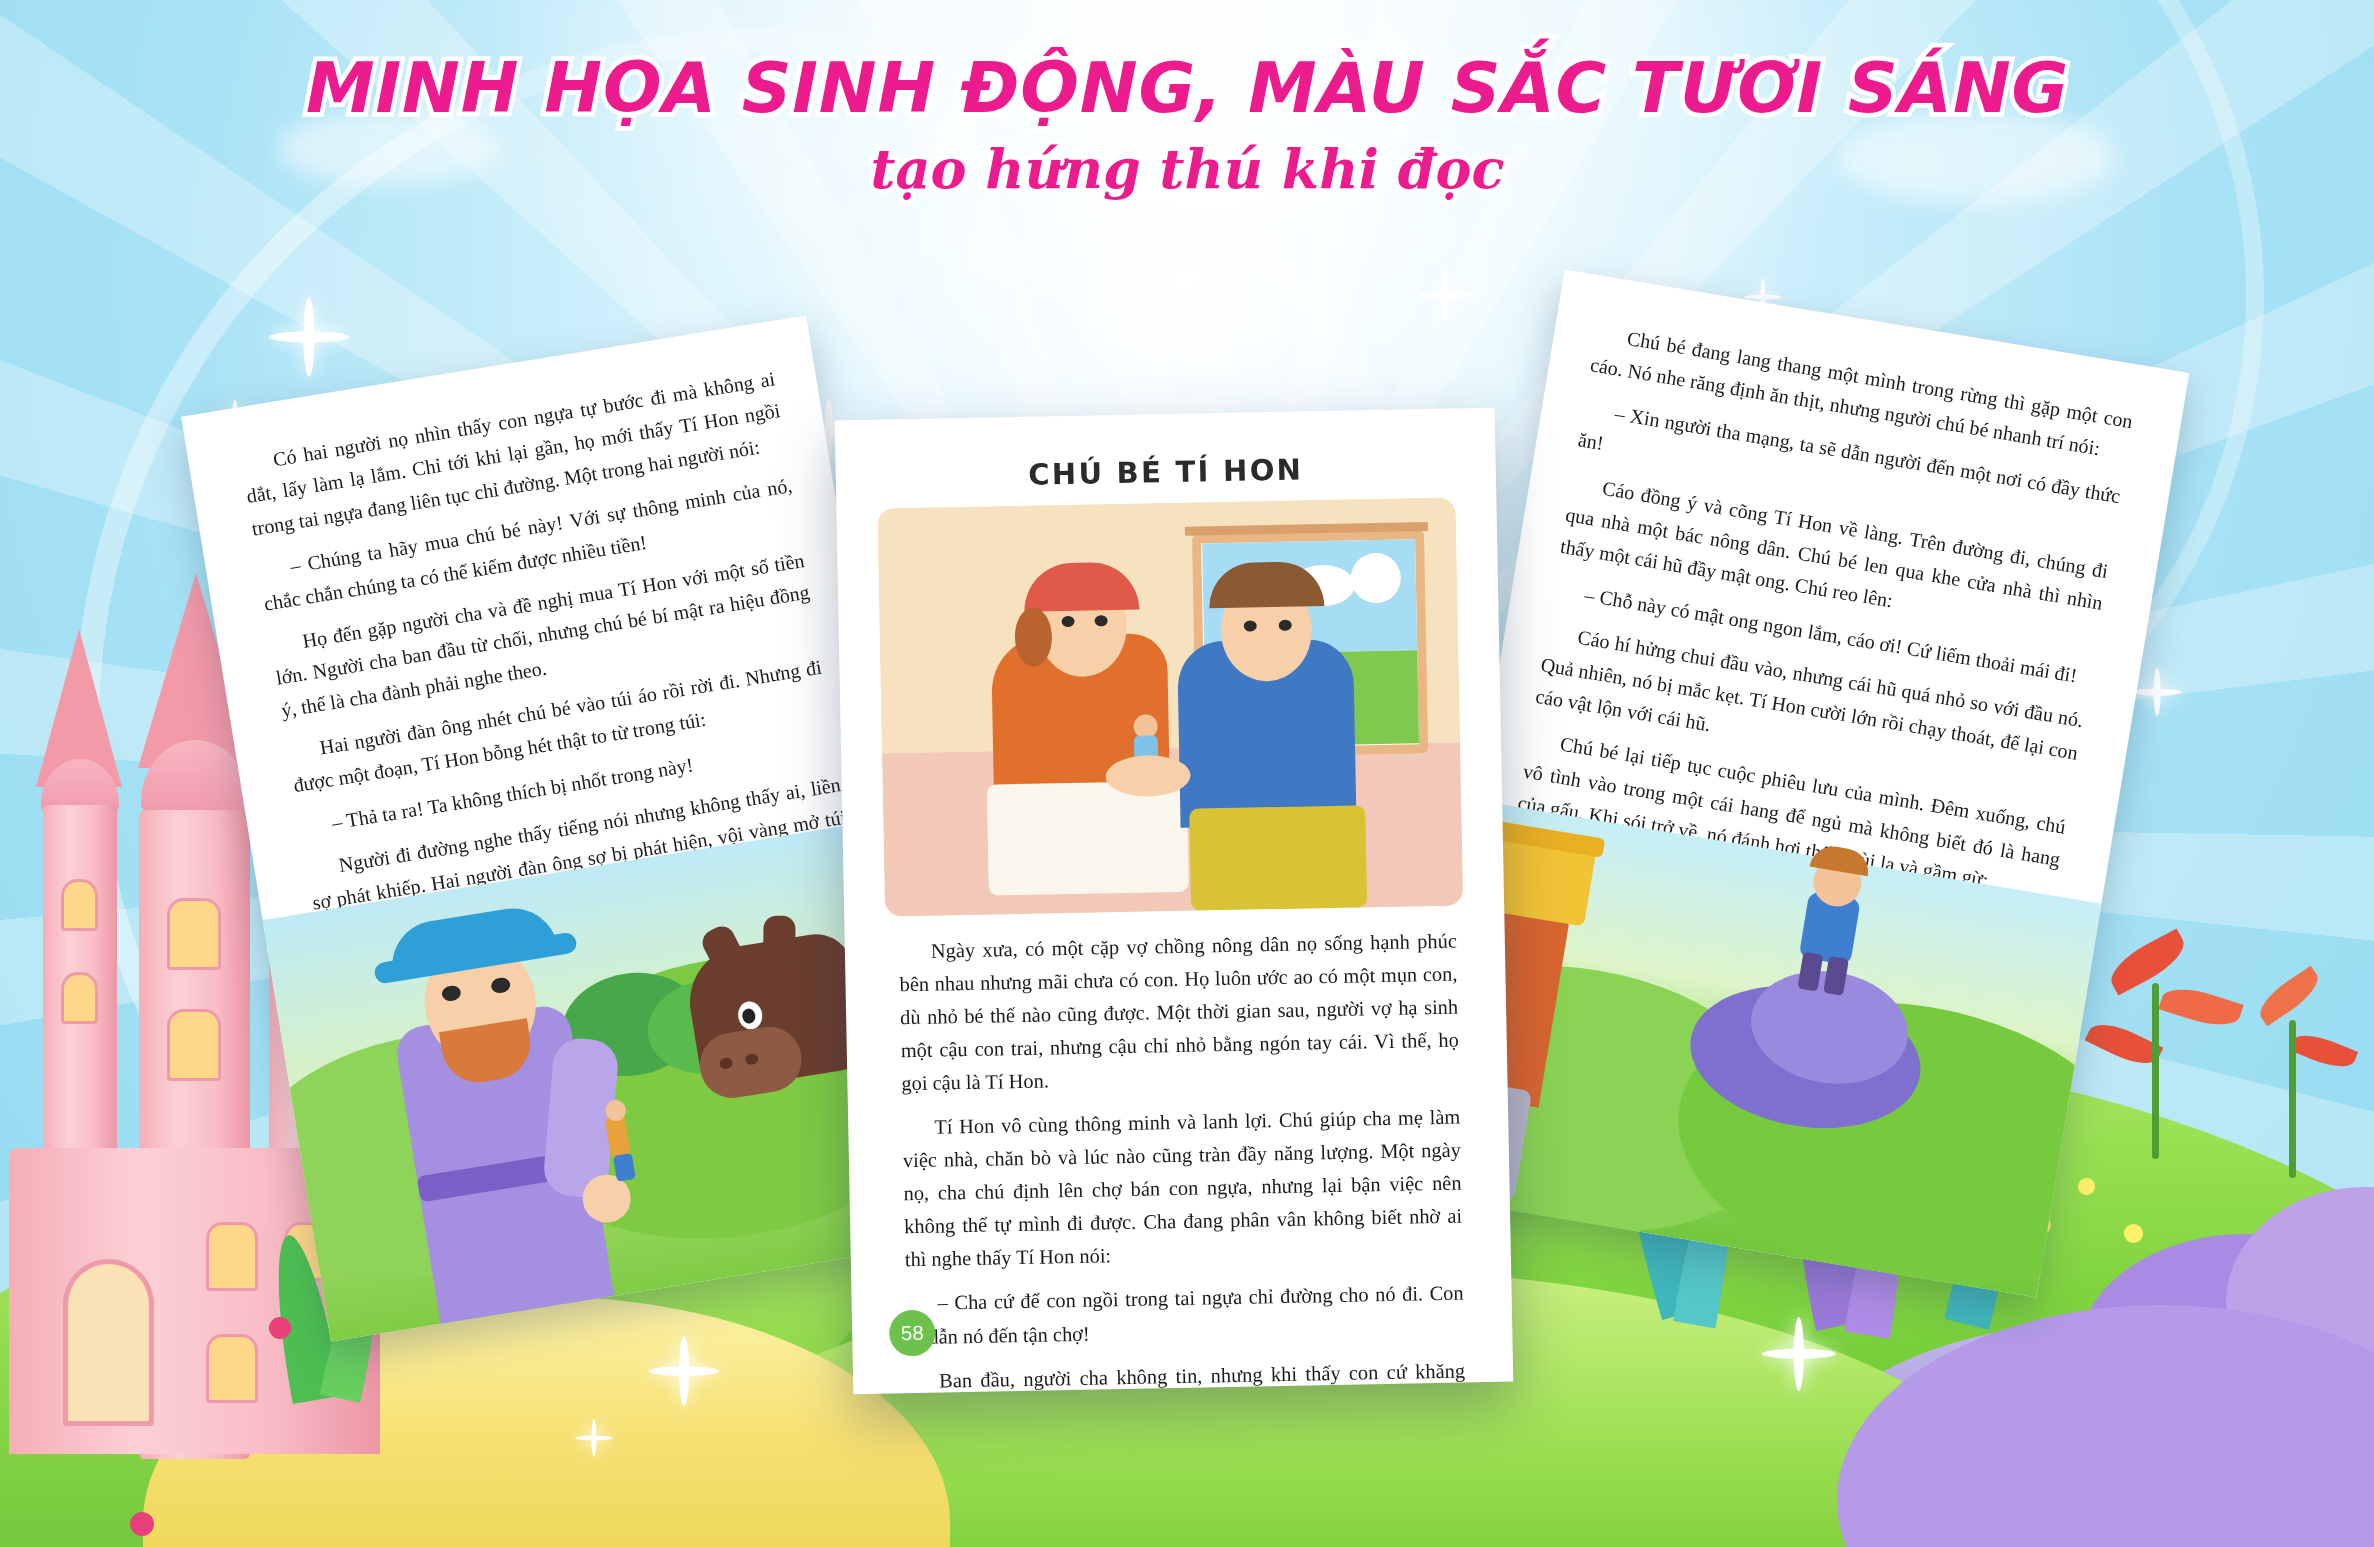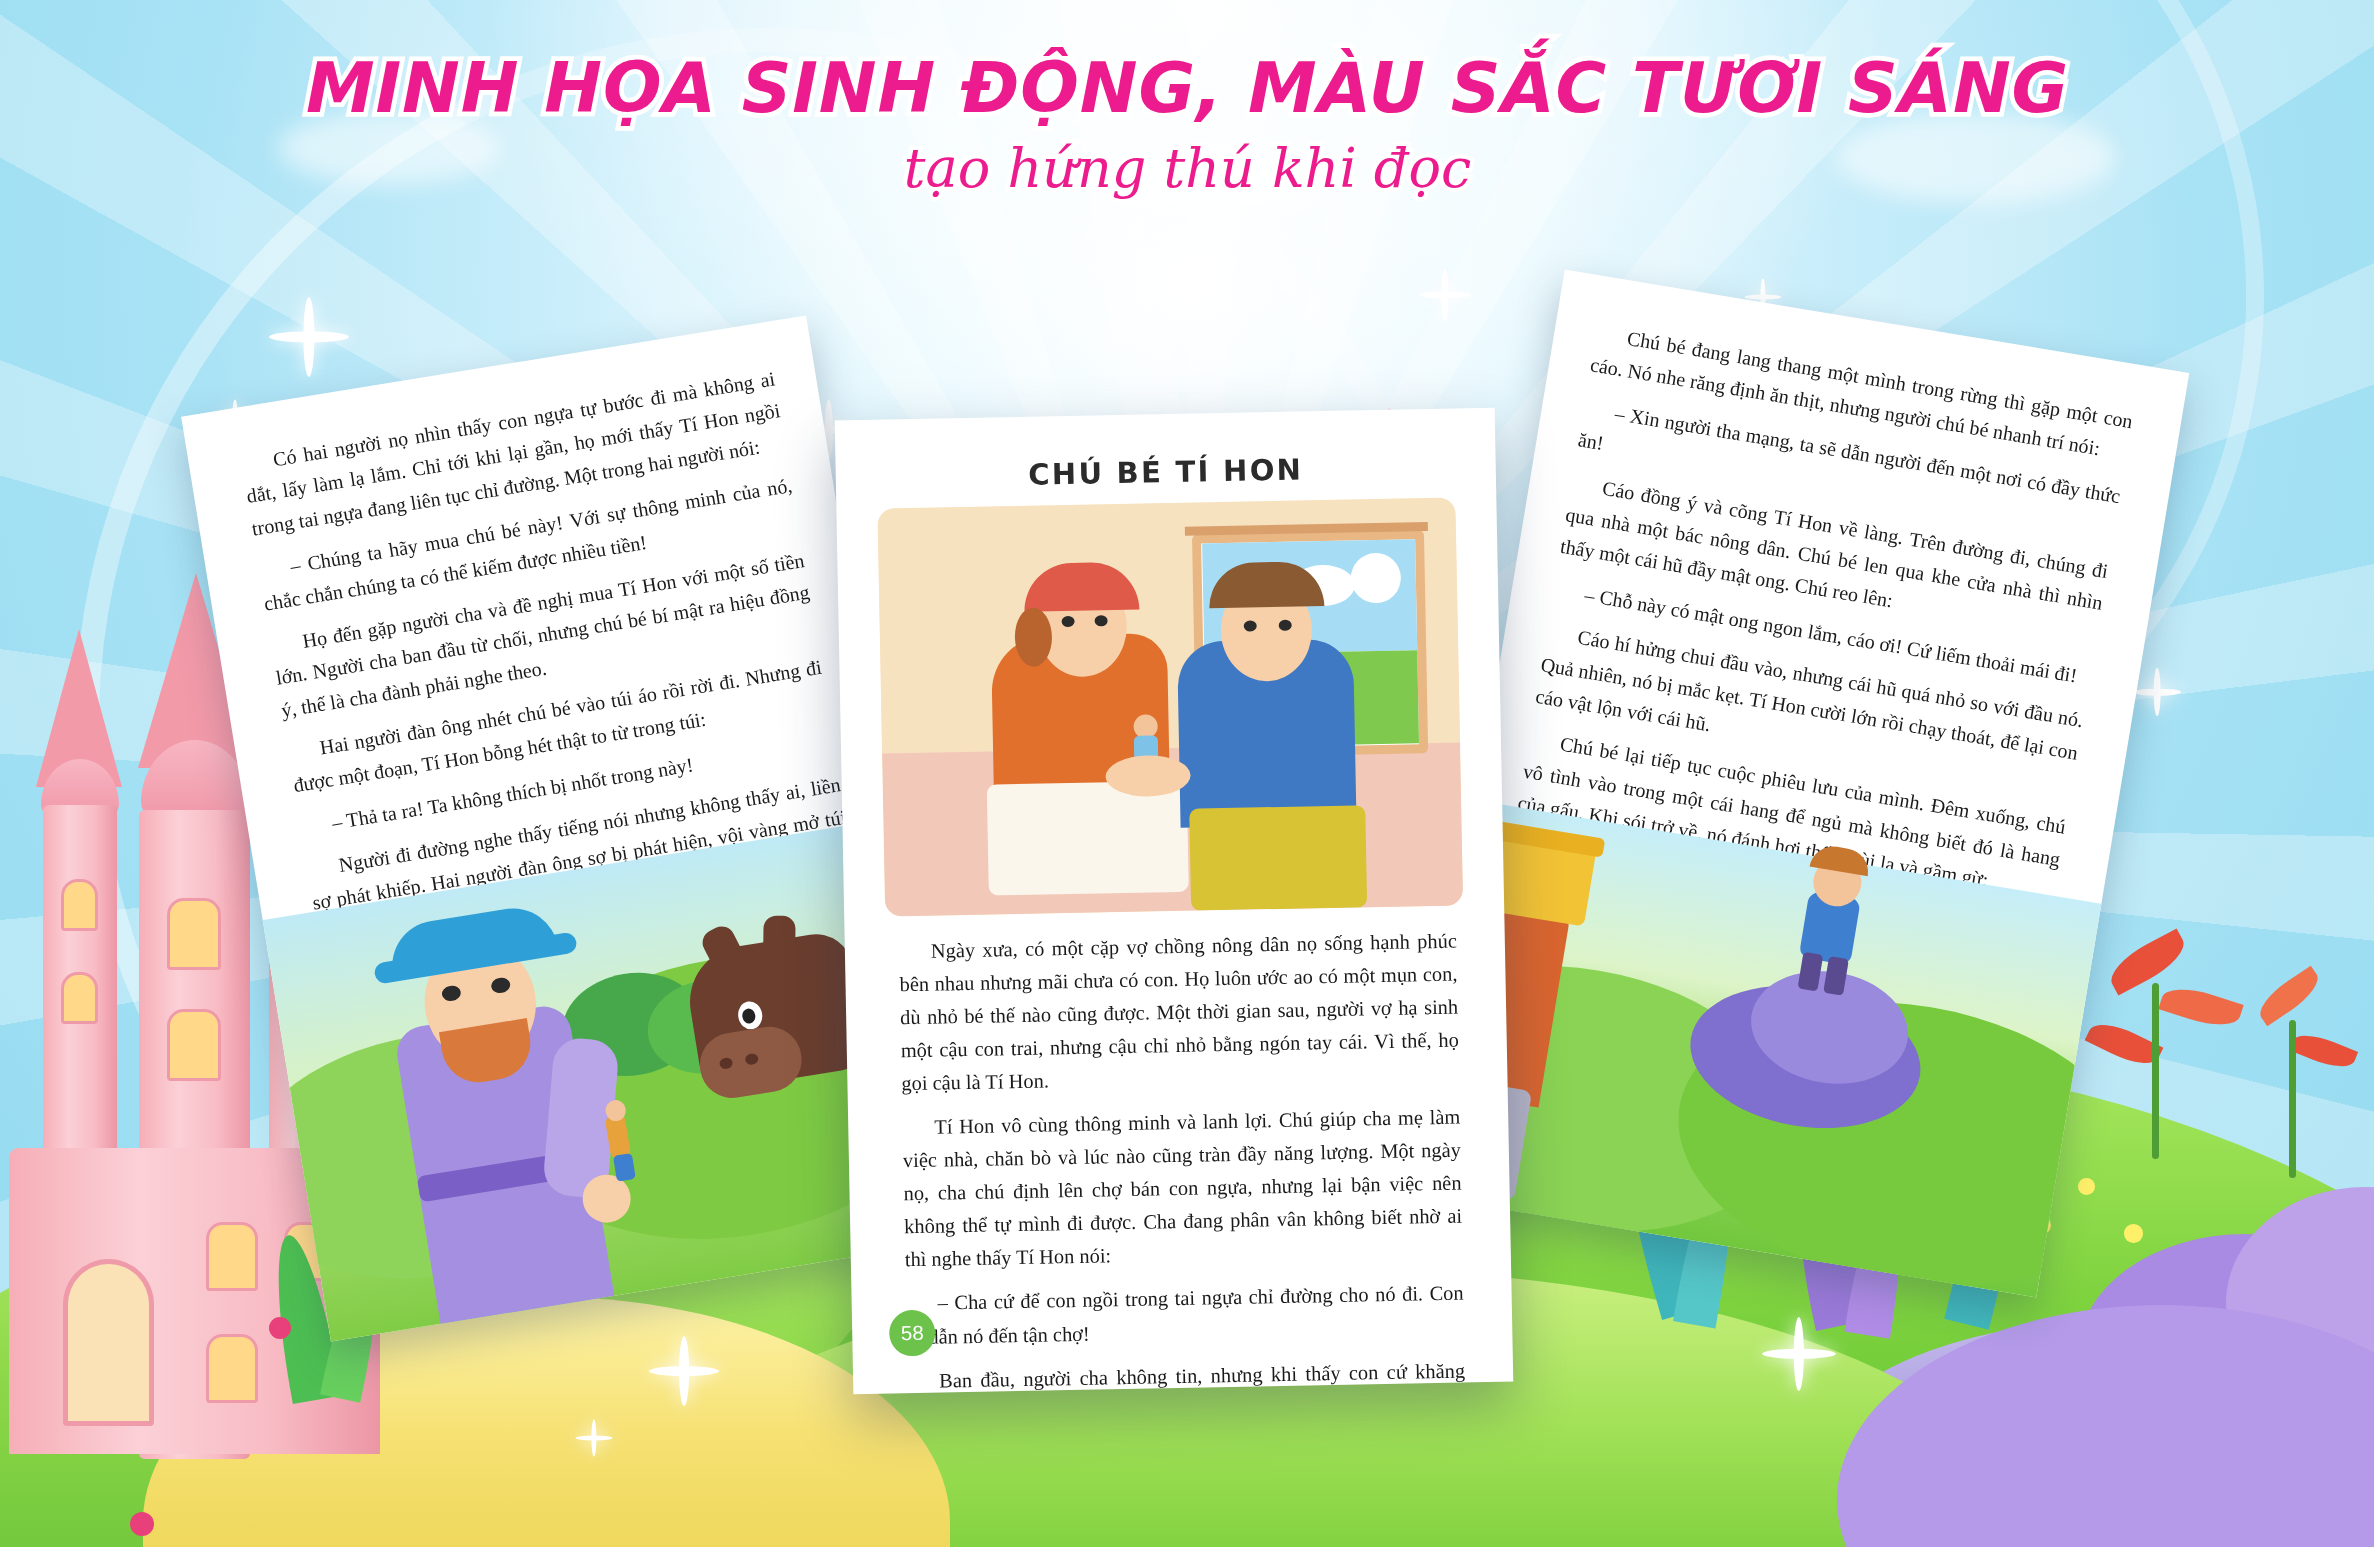--- a/index.html
+++ b/index.html
@@ -191,21 +191,21 @@
     letter-spacing: 0.9px;
     color: #ec1c8e;
     -webkit-text-stroke: 9.3px #ffffff;
     paint-order: stroke fill;
     text-transform: uppercase;
     white-space: nowrap;
   }
   .headline .line2 {
     margin-top: 9.3px;
     font-family: "DejaVu Serif", serif;
-    font-weight: 400;
+    font-weight: 700;
     font-style: italic;
     font-size: 54px;
     color: #ec1c8e;
     -webkit-text-stroke: 8.3px #ffffff;
     paint-order: stroke fill;
     white-space: nowrap;
   }
 
   
   .page {

